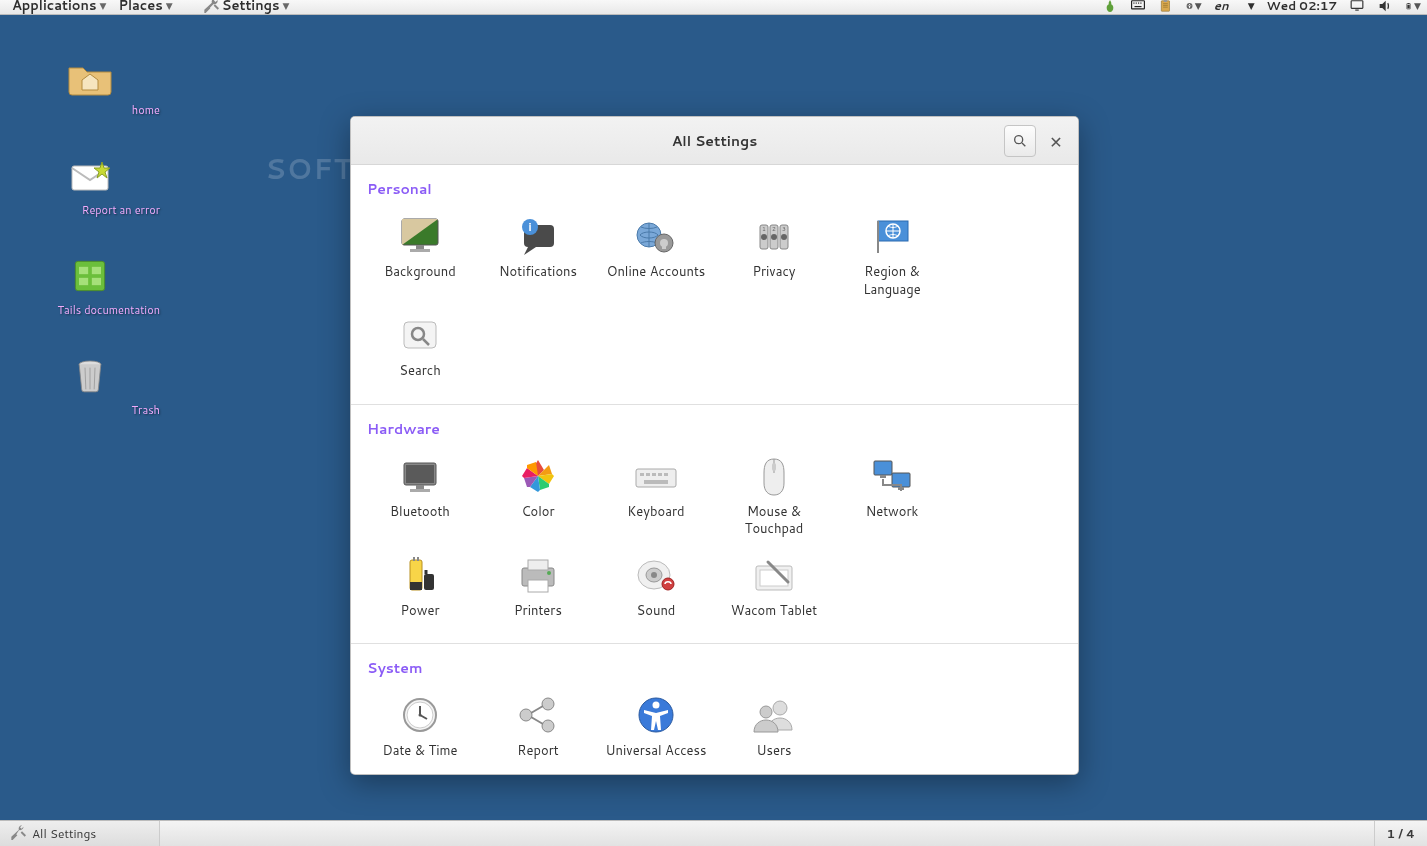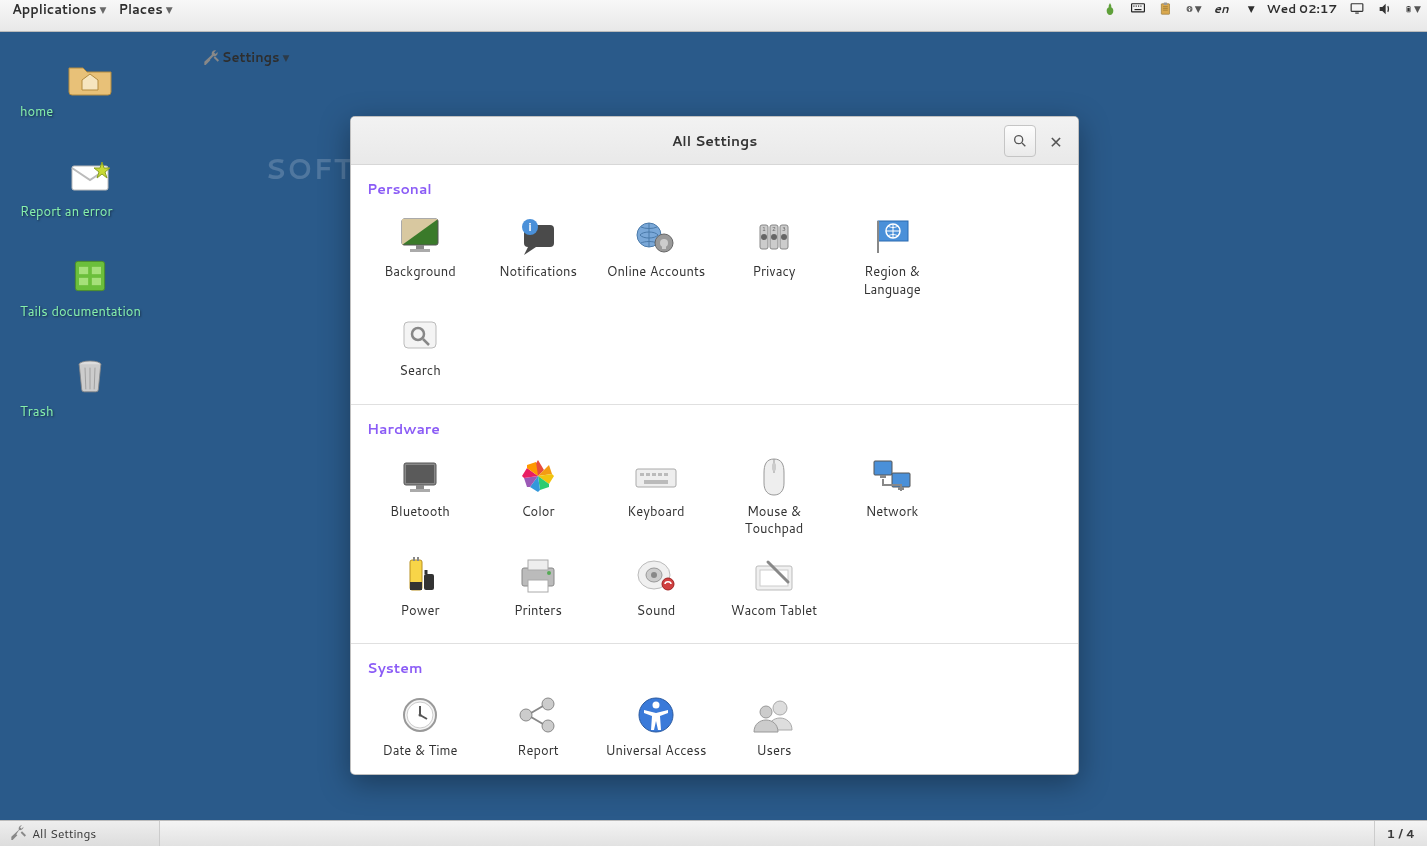--- a/index.html
+++ b/index.html
@@ -1,36 +1,36 @@
 <!DOCTYPE html>
 <html><head>
 <meta charset="utf-8">
 <style>
 * { margin: 0; padding: 0; box-sizing: border-box; font-family: "Cantarell", "DejaVu Sans", sans-serif; }
 html, body { width: 1427px; height: 846px; overflow: hidden; }
 body { background: #2a5a8a; position: relative; }
 
 
 .top-panel {
-  position: absolute; top: 0; left: 0; right: 0; height: 32px;
+  position: absolute; top: 0; left: 0; right: 0; height: 15px;
   background: linear-gradient(to bottom, #f8f8f8, #e8e8e8);
   border-bottom: 1px solid #bbb;
-  display: flex; align-items: flex-start; font-size: 13px; color: #2e2e2e;
+  display: flex; align-items: flex-end; font-size: 13px; color: #2e2e2e;
   padding: 0 6px;
 }
 .top-panel .menu-item { padding: 0 6px; cursor: pointer; display: flex; align-items: center; gap: 3px; font-weight: bold; }
 .top-panel .menu-item .caret { font-size: 9px; opacity: .7; }
 .top-panel .spacer { flex: 1; }
 .top-panel .tray { display: flex; align-items: center; gap: 12px; }
 .tray-icon { width: 16px; height: 16px; display: inline-flex; align-items: center; justify-content: center; cursor: pointer; }
 .tray-text { font-weight: bold; font-size: 12px; }
 
 
 .desktop { position: absolute; top: 26px; left: 0; right: 0; bottom: 26px; }
-.desktop-icon { position: absolute; width: 140px; text-align: left; color: #86efac; font-size: 13px; cursor: pointer; }
+.desktop-icon { position: absolute; width: 140px; text-align: right; color: #f0abfc; font-size: 11px; cursor: pointer; }
 .desktop-icon .icon-box { width: 48px; height: 44px; margin: 0 auto 4px; display: flex; align-items: center; justify-content: center; }
 .desktop-icon .label { text-shadow: 1px 1px 2px rgba(0,0,0,.5); }
 
 
 .bottom-panel {
   position: absolute; bottom: 0; left: 0; right: 0; height: 26px;
   background: linear-gradient(to bottom, #f4f4f4, #e2e2e2);
   border-top: 1px solid #bbb;
   display: flex; align-items: center; font-size: 12px; color: #3a3a3a;
 }

